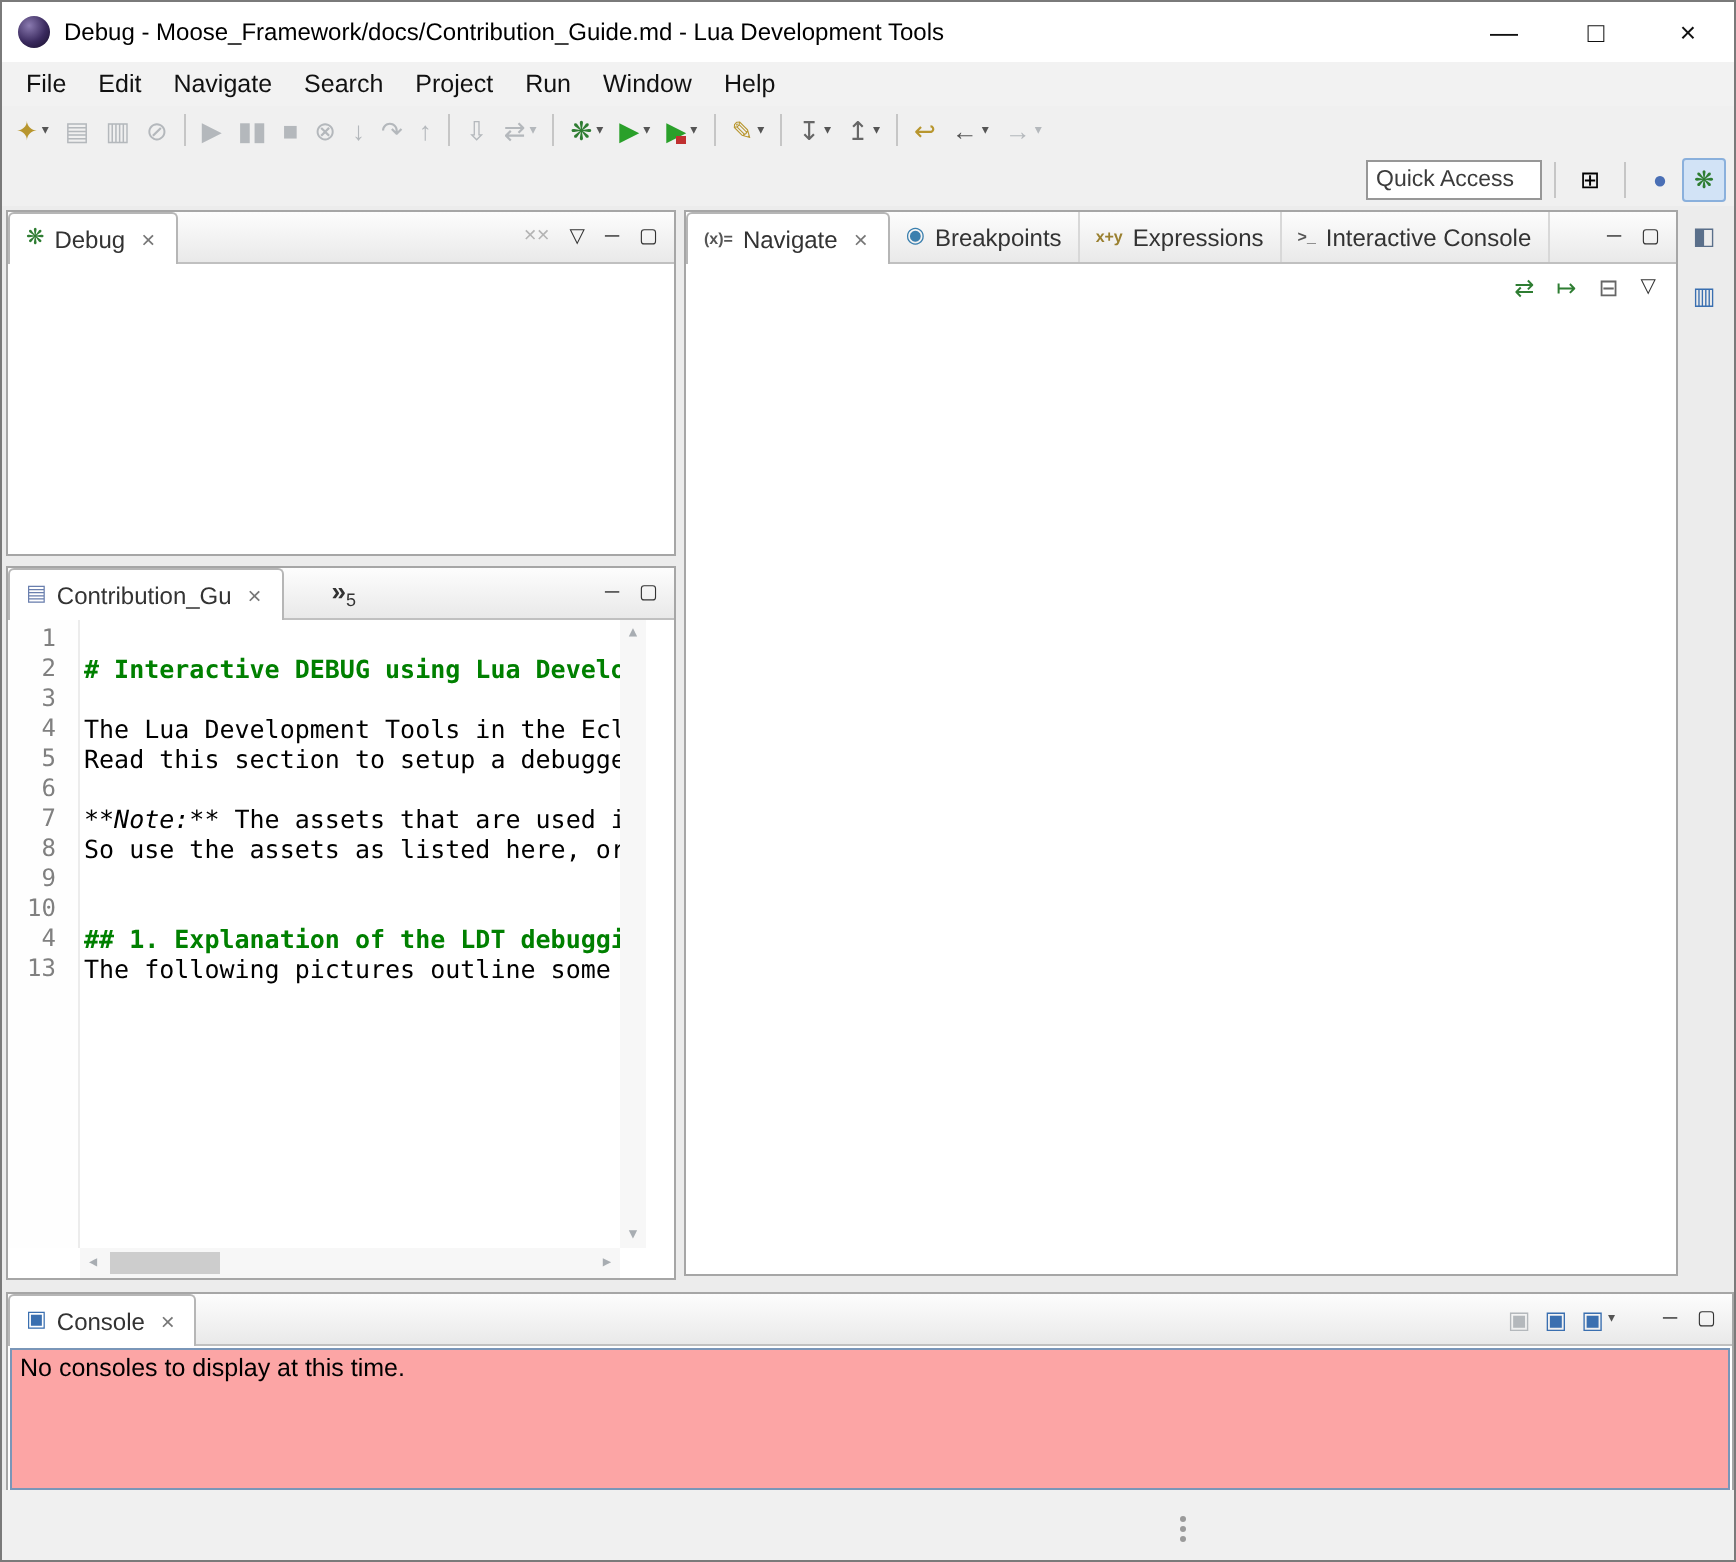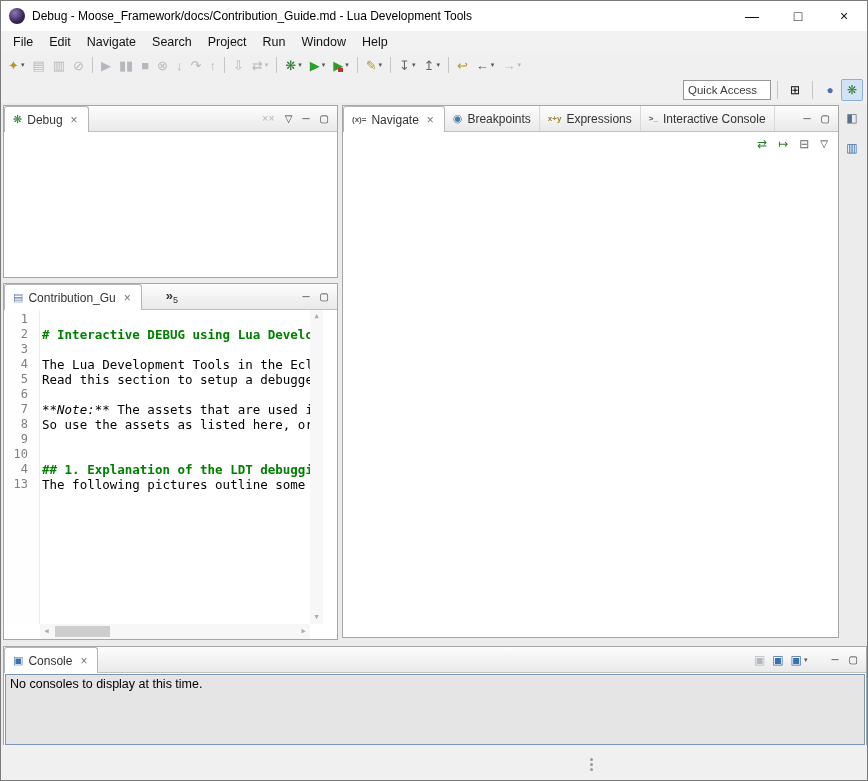--- a/index.html
+++ b/index.html
@@ -88,21 +88,21 @@
   
   .vtoolbar{height:24px;display:flex;justify-content:flex-end;align-items:center;gap:11px;padding-right:10px;flex:none;background:#fff;}
   .vtb{font-size:12px;line-height:1;color:#666;}
   .vmenu{font-size:10px;color:#333;}
 
   
   .ctools{display:flex;align-items:center;gap:7px;margin-right:14px;}
   .cbtn{display:flex;align-items:center;font-size:12px;line-height:1;position:relative;}
   .cbtn.disabled .glyph{color:#b4b8bc;}
   .console-body{flex:1;position:relative;background:#fff;padding:2px;}
-  .console-inner{position:absolute;left:1px;right:1px;top:1px;bottom:1px;border:1px solid var(--focus_border);background:#e5e5e5;}
+  .console-inner{position:absolute;left:1px;right:1px;top:1px;bottom:1px;border:1px solid var(--focus_border);background:#fca5a5;}
   .console-msg{font-size:12.5px;color:#000;padding:2px 4px;}
 
   
   .rtrim{position:absolute;right:2px;top:106px;width:26px;display:flex;flex-direction:column;align-items:center;gap:8px;}
   .rbtn{width:22px;height:22px;display:flex;align-items:center;justify-content:center;font-size:12px;border:1px solid transparent;border-radius:2px;}
   .statusbar{position:absolute;left:0;right:0;bottom:0;height:35px;background:#f0f0f0;}
   .grip{position:absolute;left:589px;top:757px;width:3px;height:3px;border-radius:50%;background:#9a9a9a;
         box-shadow:0 5px 0 #9a9a9a,0 10px 0 #9a9a9a;}
 </style>
 </head>

